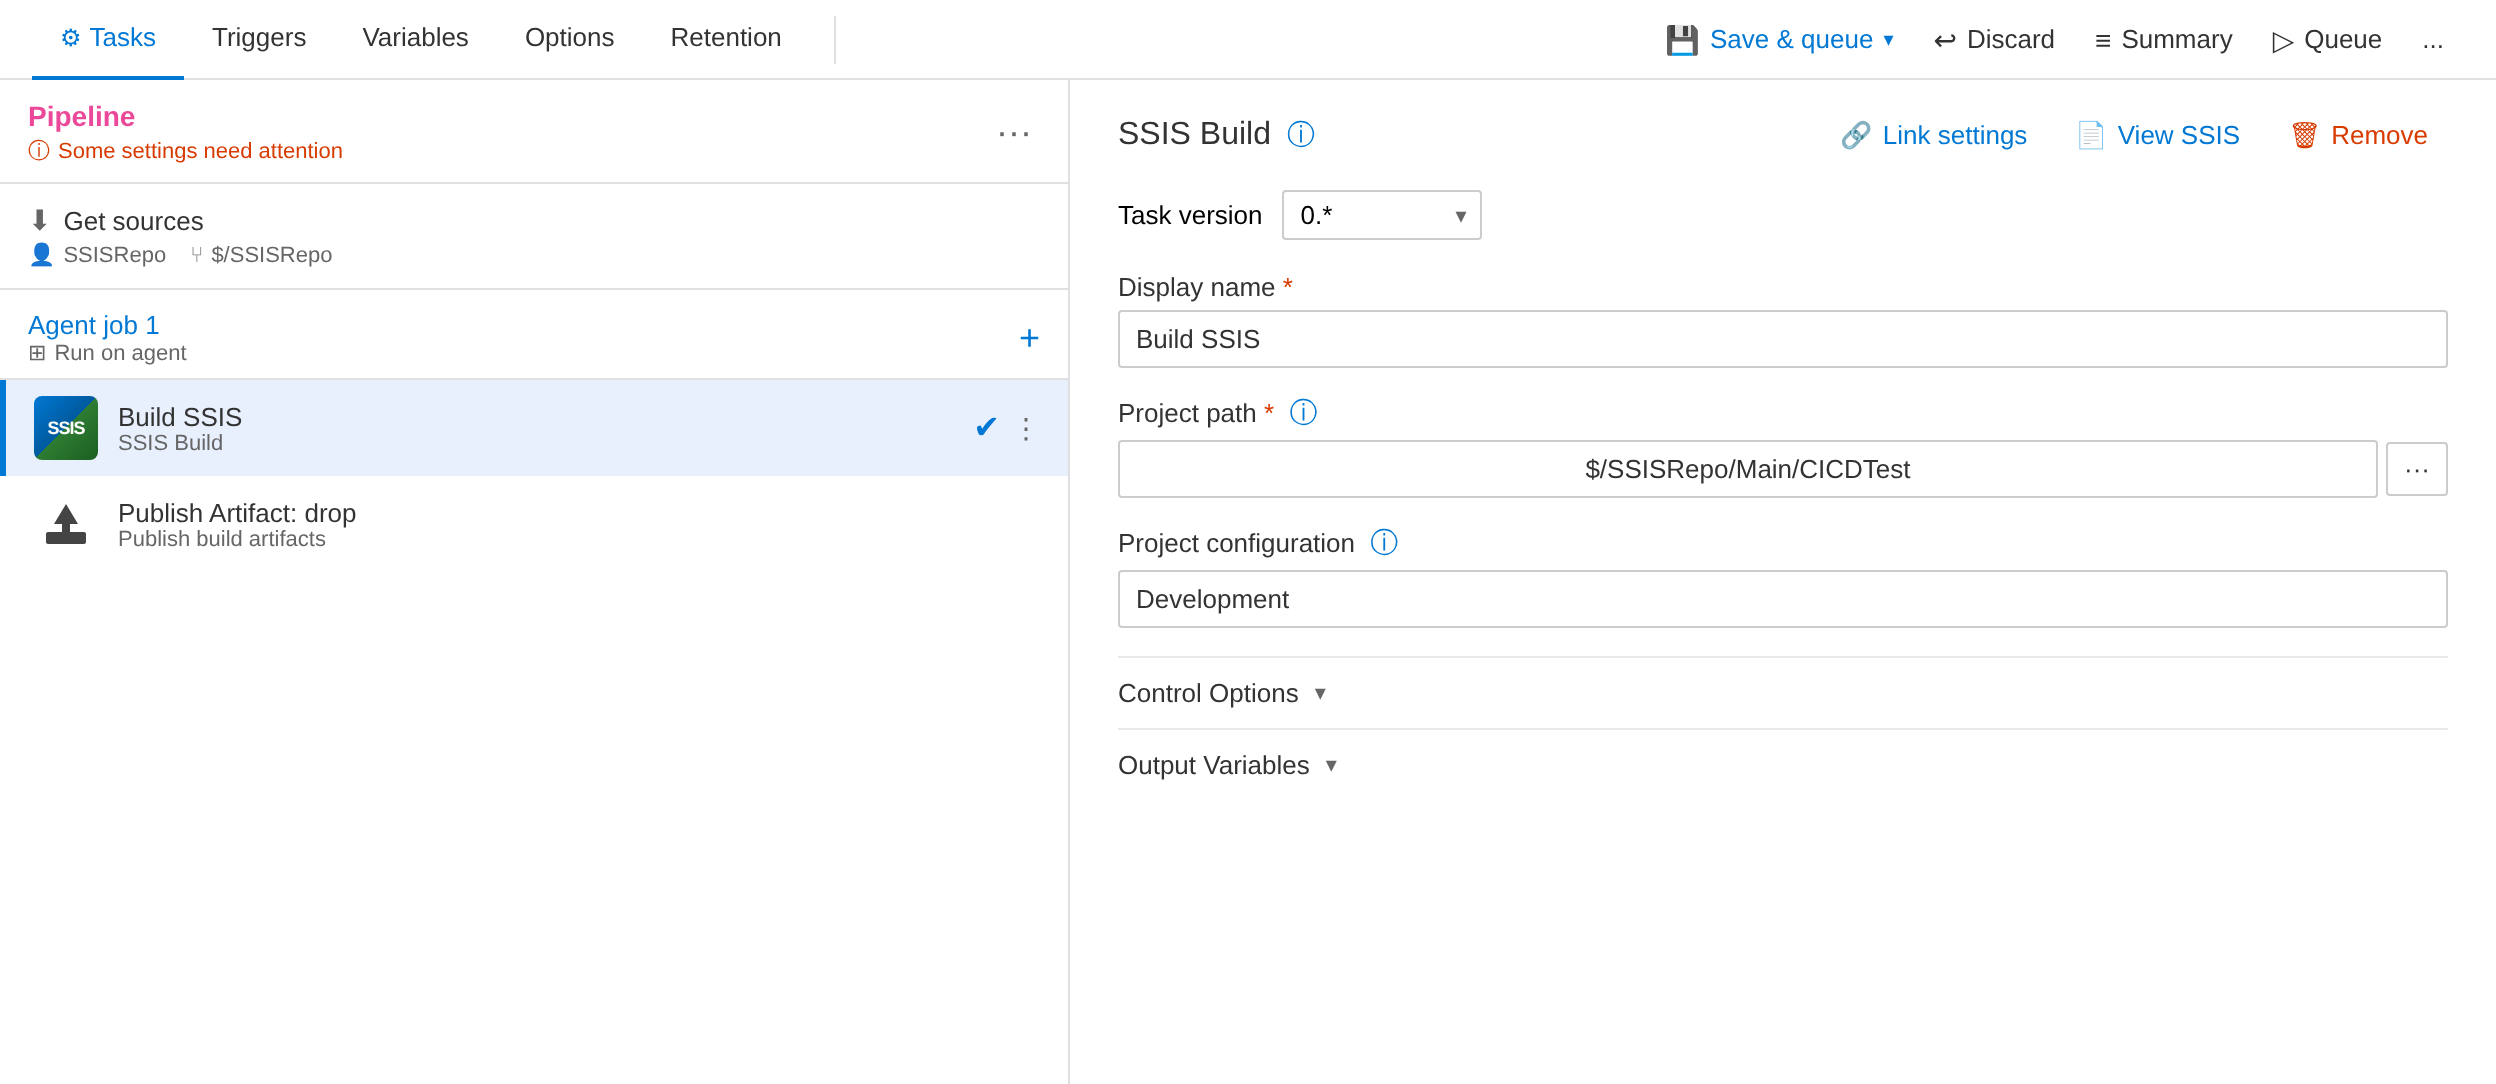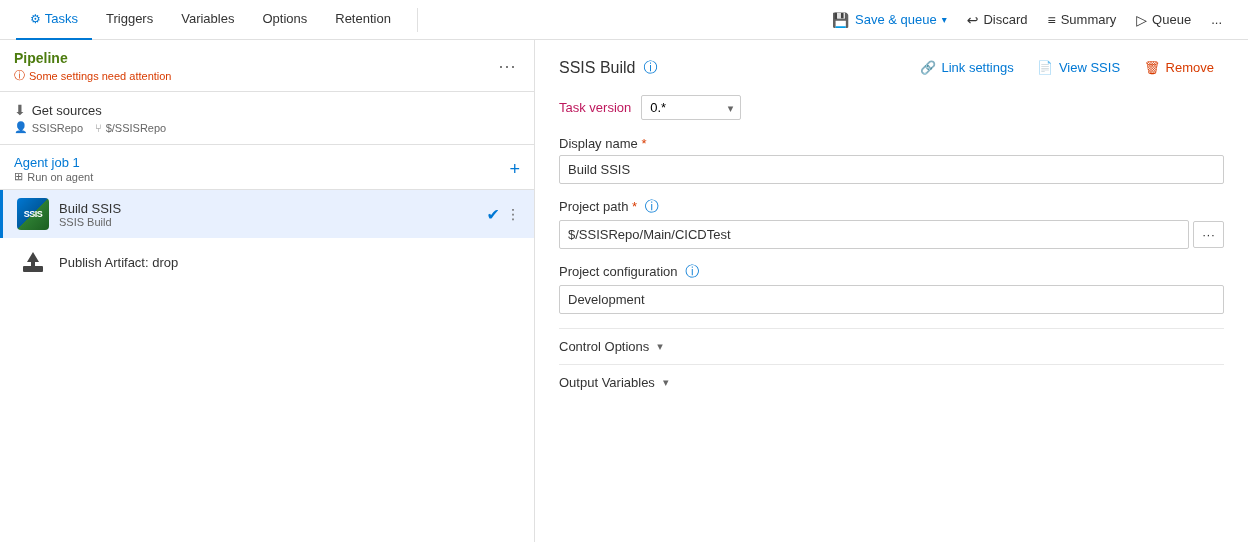--- a/index.html
+++ b/index.html
@@ -30,21 +30,21 @@
 
     
     .main-layout { display: flex; flex: 1; overflow: hidden; }
 
     
     .left-panel { width: 535px; border-right: 1px solid #e0e0e0; display: flex; flex-direction: column; overflow: hidden; }
 
     
     .pipeline-section { padding: 10px 14px 8px; border-bottom: 1px solid #e0e0e0; }
     .pipeline-header { display: flex; align-items: center; justify-content: space-between; }
-    .pipeline-title { font-size: 14px; font-weight: 600; color: #4d7c0f; }
+    .pipeline-title { font-size: 14px; font-weight: 600; color: #ec4899; }
     .pipeline-warning { display: flex; align-items: center; gap: 4px; color: #d83b01; font-size: 11px; margin-top: 2px; }
     .warning-icon { font-size: 11px; }
     .more-btn { cursor: pointer; color: #666; font-size: 18px; padding: 0 4px; }
 
     
     .get-sources-section { padding: 10px 14px; border-bottom: 1px solid #e0e0e0; }
     .get-sources-row { display: flex; align-items: center; gap: 6px; }
     .get-sources-title { font-size: 13px; font-weight: 500; color: #333; }
     .get-sources-meta { display: flex; align-items: center; gap: 12px; margin-top: 3px; }
     .meta-item { display: flex; align-items: center; gap: 4px; font-size: 11px; color: #666; }
@@ -92,36 +92,36 @@
     .detail-action-btn {
       display: flex; align-items: center; gap: 5px; padding: 4px 10px;
       cursor: pointer; color: #0078d4; border: none; background: none; font-size: 13px;
     }
     .detail-action-btn.danger { color: #d83b01; }
 
     
     .form-row { margin-bottom: 14px; }
     .form-row-inline { display: flex; align-items: center; gap: 10px; margin-bottom: 16px; }
     .form-label { font-size: 13px; color: #333; margin-bottom: 4px; }
-    .form-label-inline { font-size: 13px; color: #be185d; white-space: nowrap; }
+    .form-label-inline { font-size: 13px; color: #000000; white-space: nowrap; }
     .required-star { color: #d83b01; }
     .select-el {
       padding: 4px 28px 4px 8px; border: 1px solid #ccc; border-radius: 2px; font-size: 13px;
       cursor: pointer; background: #fff; appearance: none; min-width: 100px;
     }
     .select-container { position: relative; display: inline-block; }
     .select-container::after { content: '▾'; position: absolute; right: 8px; top: 50%; transform: translateY(-50%); pointer-events: none; color: #666; font-size: 11px; }
 
     .form-input {
       width: 100%; padding: 6px 8px; border: 1px solid #ccc; border-radius: 2px;
       font-size: 13px; color: #333; outline: none;
     }
 
     .input-with-btn { display: flex; gap: 4px; align-items: center; }
-    .input-with-btn .form-input { flex: 1; }
+    .input-with-btn .form-input { flex: 1; text-align: center; }
     .browse-btn {
       padding: 5px 8px; border: 1px solid #ccc; border-radius: 2px; cursor: pointer;
       background: #fff; color: #333; font-size: 13px;
     }
 
     
     .section-divider {
       display: flex; align-items: center; gap: 8px; padding: 10px 0;
       border-top: 1px solid #e8e8e8; cursor: pointer; color: #333; font-size: 13px; font-weight: 500;
     }
@@ -244,20 +244,21 @@
           <div class="publish-icon-wrap">
             <svg width="28" height="28" viewBox="0 0 28 28" fill="none">
               <rect width="28" height="28" fill="transparent"></rect>
               <rect x="4" y="18" width="20" height="6" rx="1" fill="#444"></rect>
               <polygon points="14,4 8,14 12,14 12,18 16,18 16,14 20,14" fill="#444"></polygon>
             </svg>
           </div>
         </div>
         <div class="task-info">
           <div class="task-name">Publish Artifact: drop</div>
+          <div class="task-sub">Publish build artifacts</div>
         </div>
       </div>
 
     </div>
   </div>
 
   <div class="right-panel">
 
     <div class="task-detail-header">
       <div class="task-detail-title">

